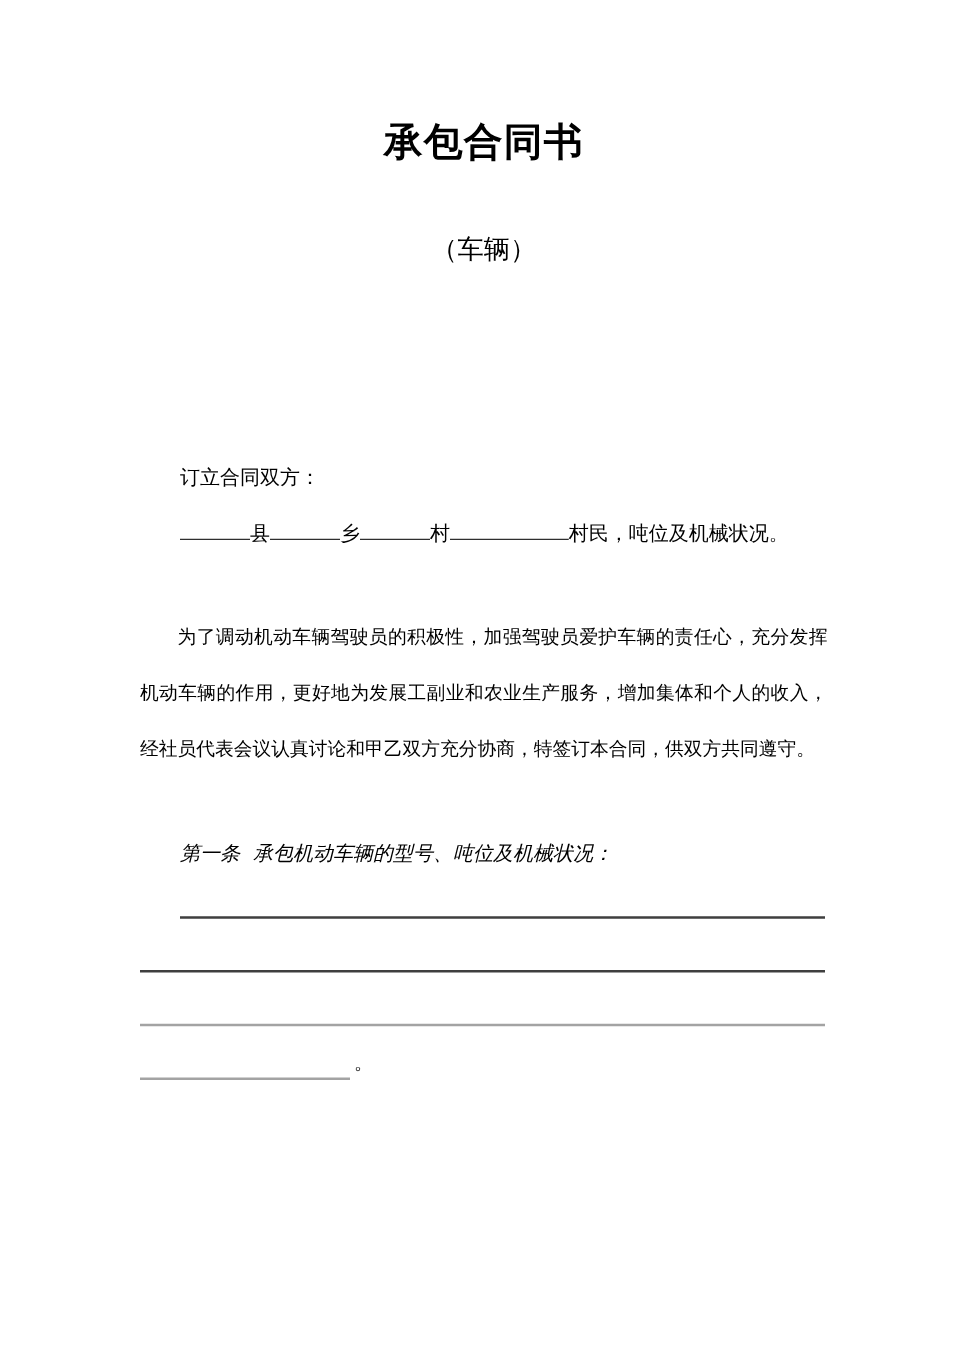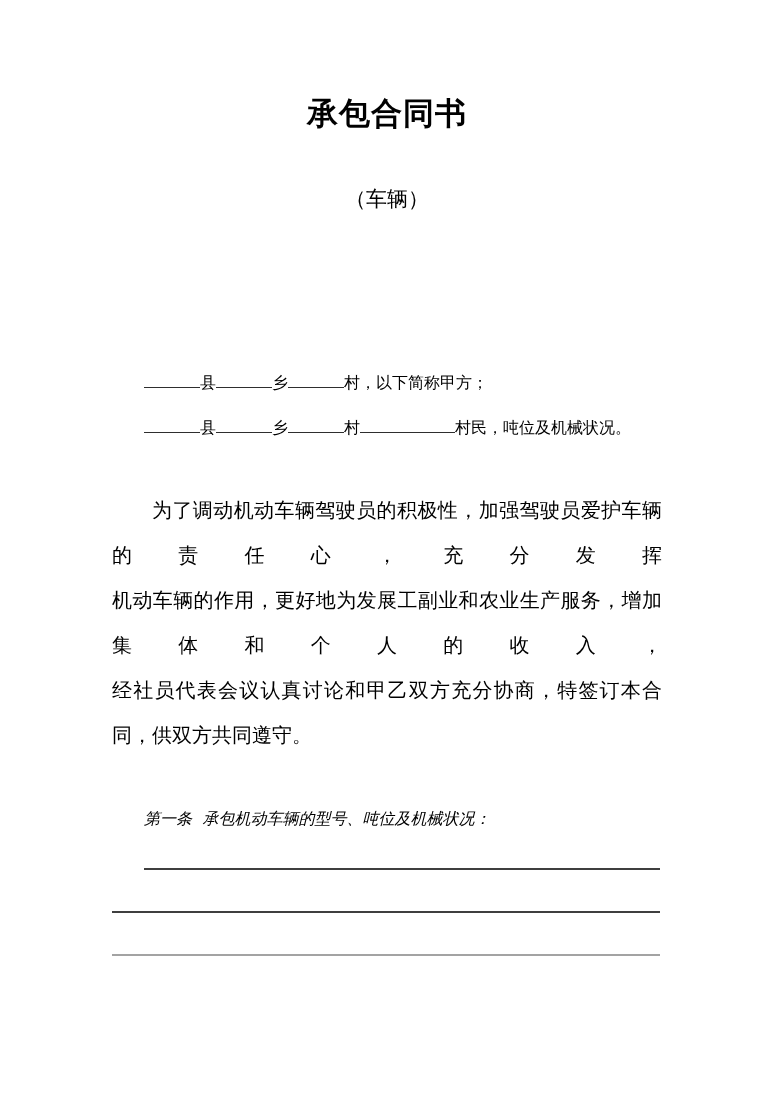--- a/index.html
+++ b/index.html
@@ -41,21 +41,21 @@
     display: inline-block;
     height: 15px;
     border-bottom: 1px solid #2e2e2e;
   }
   .w56 { width: 56px; }
   .w95 { width: 95px; }
   .preamble { margin-top: 38px; }
   .pline {
     margin: 0;
     line-height: 45px;
-    font-size: 20px;
+    font-size: 15px;
     text-align: justify;
   }
   .pline.stretch { text-align-last: justify; }
   .pline.first { text-indent: 2em; }
   .article { margin: 0; line-height: 45px; text-indent: 2em; font-style: italic; }
   .article1 { margin-top: 38px; }
   .article2 { margin-top: 55px; }
   .art-num { margin-right: 0.65em; }
   .rule { box-sizing: content-box; }
   .rule-1 { margin-left: 32px; width: 516px; height: 27px; border-bottom: 2px solid #3f3f3f; }
@@ -79,22 +79,22 @@
 <body>
 
 <div class="page">
 
   <h1 class="doc-title">承包合同书</h1>
 
   <div class="doc-subtitle">（车辆）</div>
 
   <div class="content">
 
+    <p class="line indent">订立合同双方：</p>
 
-    <p class="line indent"><span class="blank w56"></span><span>县</span><span class="blank w56"></span><span>乡</span><span class="blank w56"></span><span>村，以下简称甲方；</span></p>
 
     <p class="line indent"><span class="blank w56"></span><span>县</span><span class="blank w56"></span><span>乡</span><span class="blank w56"></span><span>村</span><span class="blank w95"></span><span>村民，吨位及机械状况。</span></p>
 
     <div class="preamble">
       <p class="pline first stretch">为了调动机动车辆驾驶员的积极性，加强驾驶员爱护车辆的责任心，充分发挥</p>
       <p class="pline stretch">机动车辆的作用，更好地为发展工副业和农业生产服务，增加集体和个人的收入，</p>
       <p class="pline">经社员代表会议认真讨论和甲乙双方充分协商，特签订本合同，供双方共同遵守。</p>
     </div>
 
     <p class="article article1"><span class="art-num">第一条</span><span>承包机动车辆的型号、吨位及机械状况：</span></p>

